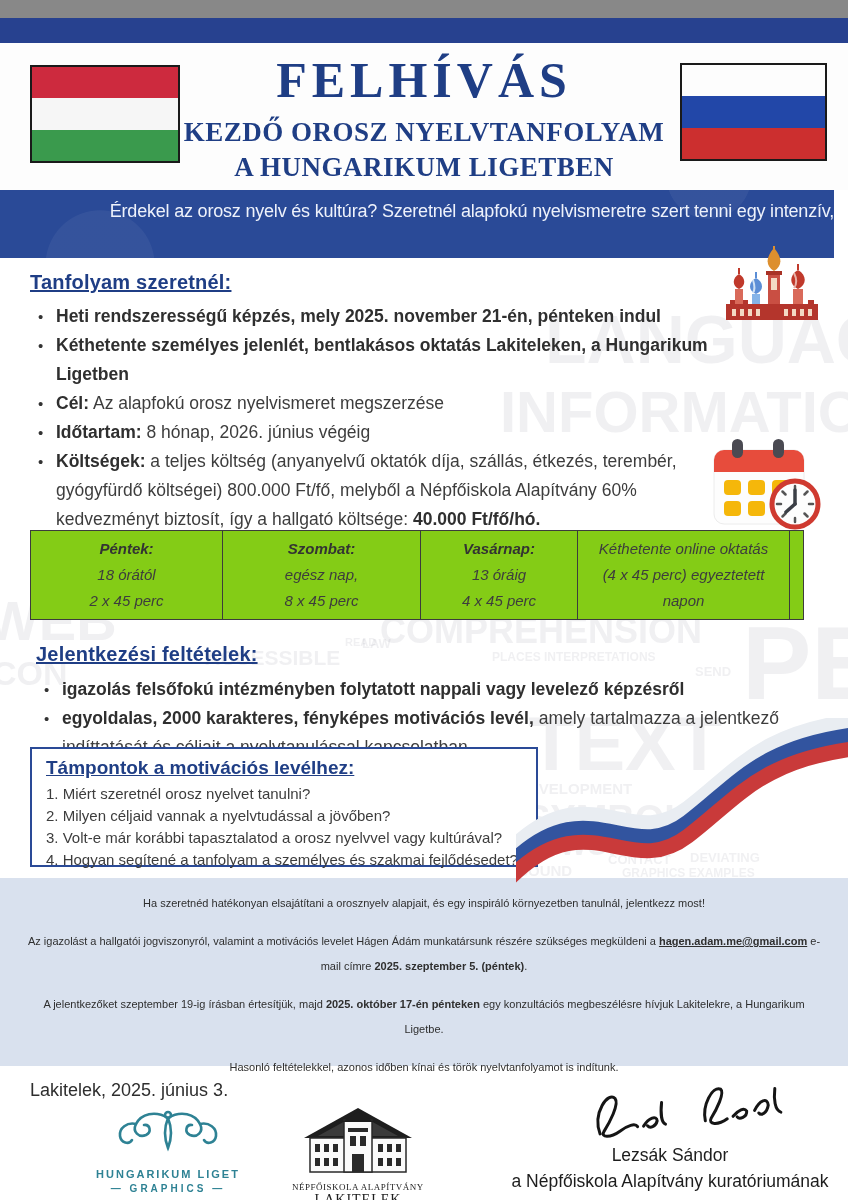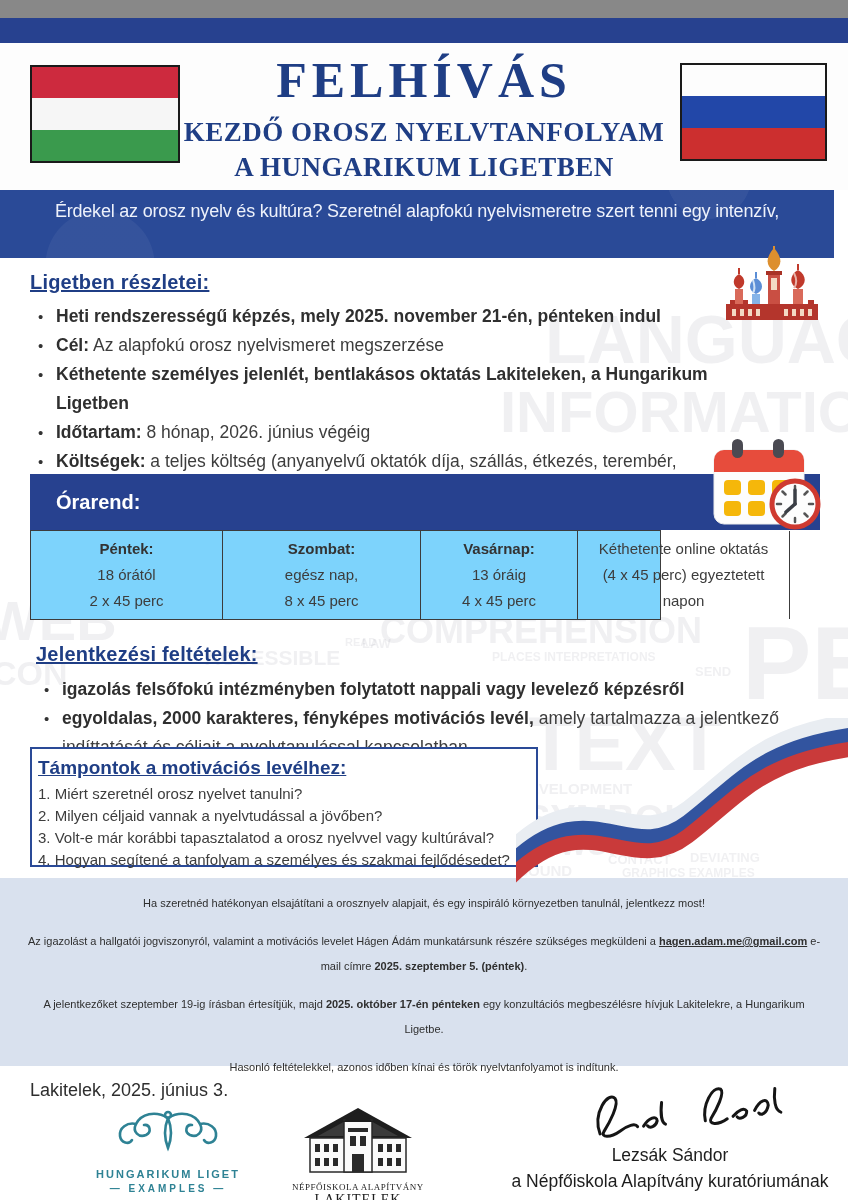--- a/index.html
+++ b/index.html
@@ -45,21 +45,21 @@
     font-size:27px;letter-spacing:.5px;color:var(--heading-blue);
   }
   .m-sub1{top:74px;}
   .m-sub2{top:109px;}
   
   .banner{
     position:absolute;left:0;top:172px;width:834px;height:68px;
     background:var(--banner-blue);
     background-image:radial-gradient(circle 90px at 12% 110%,rgba(255,255,255,.05) 60%,transparent 61%),
                      radial-gradient(circle 70px at 85% -20%,rgba(255,255,255,.05) 60%,transparent 61%);
-    color:#eef2fb;text-align:center;
+    color:#eef2fb;text-align:right;
   }
   .banner .bl{font-size:18px;letter-spacing:-.2px;line-height:28px;}
   .banner .bl:first-child{margin-top:7px;}
   
   .wm{position:absolute;font-weight:bold;color:rgba(105,110,125,.10);white-space:nowrap;pointer-events:none;}
   
   .sec-head{
     position:absolute;font-size:20px;font-weight:bold;color:var(--heading-blue);
     text-decoration:underline;letter-spacing:.2px;
   }
@@ -69,35 +69,35 @@
   .bullets li::before{content:"•";position:absolute;left:4px;top:0;color:#333;font-size:15px;}
   .b{font-weight:bold;color:#2f2f2f;}
   .u{text-decoration:underline;}
   
   .orarend-bar{
     position:absolute;left:30px;top:456px;width:790px;height:56px;
     background:var(--primary-blue);color:#fff;display:flex;align-items:center;
     font-size:20px;font-weight:bold;padding-left:26px;box-sizing:border-box;
   }
   .schedule-table{
-    position:absolute;left:30px;top:512px;width:631px;height:90px;
+    position:absolute;left:30px;top:512px;width:774px;height:90px;
     display:grid;grid-template-columns:192px 198px 157px 212px 38px;
-    background:#7dd3fc;border:1px solid #3c3c3c;box-sizing:border-box;
+    background:#84cc16;border:1px solid #3c3c3c;box-sizing:border-box;font-style:italic;
   }
   .schedule-table .col{
     border-right:1px solid #3c3c3c;display:flex;flex-direction:column;
     justify-content:center;text-align:center;font-size:15px;line-height:26px;color:var(--body-text);
   }
   .schedule-table .col:last-child{border-right:none;}
   .schedule-table .col .hd{font-weight:bold;color:#333;}
   
   .motiv-box{
     position:absolute;left:30px;top:729px;width:508px;height:120px;
     border:2px solid var(--banner-blue);background:#fff;box-sizing:border-box;
-    padding:8px 6px;
+    padding:8px 14px;
   }
   .motiv-box .mb-head{font-size:19px;font-weight:bold;color:var(--heading-blue);text-decoration:underline;margin-bottom:4px;}
   .motiv-box .mb-item{font-size:15px;line-height:22px;color:var(--body-text);}
   
   .apply-band{
     position:absolute;left:0;top:860px;width:848px;height:188px;
     background:var(--light-band);color:#2e2e2e;
   }
   .apply-band p{margin:0 24px 13px;text-align:center;font-size:11px;line-height:25px;}
   .apply-band p:first-child{margin-top:13px;}
@@ -199,25 +199,25 @@
       <rect x="49" y="32" width="6" height="12" fill="#f3d9c4"></rect>
       <line x1="52" y1="-2" x2="52" y2="3" stroke="#dd8f2e" stroke-width="2"></line>
 
       <path d="M76,24 C85,29 85,39 76,43 C67,39 67,29 76,24" fill="#c0392b"></path>
       <path d="M72,27 C75,33 75,38 72,42" stroke="#e8b2a8" stroke-width="2" fill="none"></path>
       <rect x="71" y="43" width="10" height="15" fill="#d96a5a"></rect>
       <line x1="76" y1="18" x2="76" y2="24" stroke="#c0392b" stroke-width="2"></line>
     </svg>
   </div>
 
-  <div class="sec-head" style="left:30px;top:253px;">Ligetben részletei:</div>
+  <div class="sec-head" style="left:30px;top:253px;">Tanfolyam szeretnél:</div>
   <ul class="bullets" style="left:34px;top:284px;width:706px;" id="course-bullets">
       <li><span class="b">Heti rendszerességű képzés, mely 2025. november 21-én, pénteken indul</span></li>
+      <li><span class="b">Kéthetente személyes jelenlét, bentlakásos oktatás Lakiteleken, a Hungarikum Ligetben</span></li>
       <li><span class="b">Cél:</span><span class=""> Az alapfokú orosz nyelvismeret megszerzése</span></li>
-      <li><span class="b">Kéthetente személyes jelenlét, bentlakásos oktatás Lakiteleken, a Hungarikum Ligetben</span></li>
       <li><span class="b">Időtartam:</span><span class=""> 8 hónap, 2026. június végéig</span></li>
       <li><span class="b">Költségek:</span><span class=""> a teljes költség (anyanyelvű oktatók díja, szállás, étkezés, terembér, gyógyfürdő költségei) 800.000 Ft/fő, melyből a Népfőiskola Alapítvány 60% kedvezményt biztosít, így a hallgató költsége: </span><span class="b">40.000 Ft/fő/hó.</span></li>
     </ul>
 
   <div class="icon-calendar">
     <svg width="112" height="98" viewBox="0 0 112 98">
       <rect x="4" y="14" width="90" height="74" rx="10" fill="#fdfdfd" stroke="#ececec"></rect>
       <path d="M4,24 a10,10 0 0 1 10,-10 h70 a10,10 0 0 1 10,10 v12 h-90 z" fill="#e74c3c"></path>
       <rect x="22" y="3" width="11" height="19" rx="5.5" fill="#4a4a52"></rect>
       <rect x="63" y="3" width="11" height="19" rx="5.5" fill="#4a4a52"></rect>
@@ -240,23 +240,20 @@
         <line x1="97.5" y1="55.5" x2="94.5" y2="58.5"></line>
           <line x1="75.5" y1="77.5" x2="72.5" y2="80.5"></line>
       </g>
       <g stroke="#3b3f46" stroke-width="3.5" stroke-linecap="round">
         <line x1="85" y1="68" x2="85" y2="54"></line>
         <line x1="85" y1="68" x2="76" y2="76"></line>
       </g>
     </svg>
   </div>
 
-  <div class="orarend-bar">
-    <span>Órarend:</span>
-  </div>
   <div class="schedule-table" id="schedule-table">
       <div class="col">
         <div class="hd">Péntek:</div>
         <div>18 órától</div>
         <div>2 x 45 perc</div>
       </div>
       <div class="col">
         <div class="hd">Szombat:</div>
         <div>egész nap,</div>
         <div>8 x 45 perc</div>
@@ -314,21 +311,21 @@
       <g fill="none" stroke="#2e8294" stroke-width="2.6" stroke-linecap="round">
         <path d="M65,10 C52,2 38,6 33,16 C29,24 36,30 43,27 C49,24 47,16 41,17"></path>
         <path d="M33,16 C24,14 16,20 17,28 C18,35 26,37 29,32"></path>
         <path d="M65,10 C78,2 92,6 97,16 C101,24 94,30 87,27 C81,24 83,16 89,17"></path>
         <path d="M97,16 C106,14 114,20 113,28 C112,35 104,37 101,32"></path>
         <path d="M65,10 C61,20 61,30 65,40 C69,30 69,20 65,10"></path>
         <circle cx="65" cy="7" r="3"></circle>
       </g>
     </svg>
     <div class="t1">HUNGARIKUM LIGET</div>
-    <div class="t2">—  EXAMPLES  —</div>
+    <div class="t2">—  GRAPHICS  —</div>
   </div>
 
   <div class="logo-nep">
     <svg width="120" height="70" viewBox="0 0 120 70">
       <polygon points="60,2 6,32 114,32" fill="#1e1e1e"></polygon>
       <polygon points="60,8 20,30 100,30" fill="#3a3a3a"></polygon>
       <rect x="12" y="32" width="96" height="34" fill="#fbfbfb" stroke="#2a2a2a" stroke-width="1.5"></rect>
       <rect x="46" y="14" width="28" height="52" fill="#fbfbfb" stroke="#2a2a2a" stroke-width="1.5"></rect>
       <polygon points="60,6 44,16 76,16" fill="#1e1e1e"></polygon>
       <g fill="#2a2a2a">

